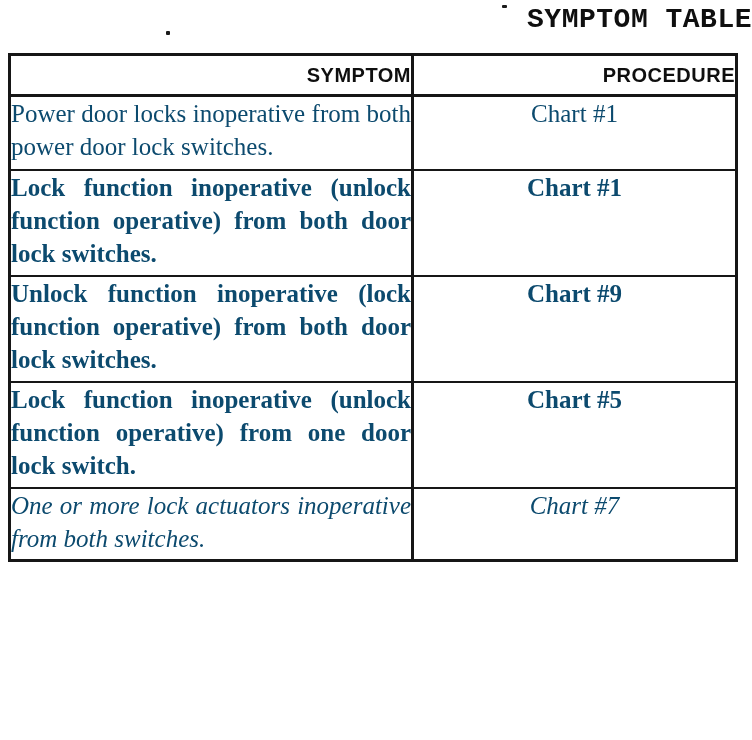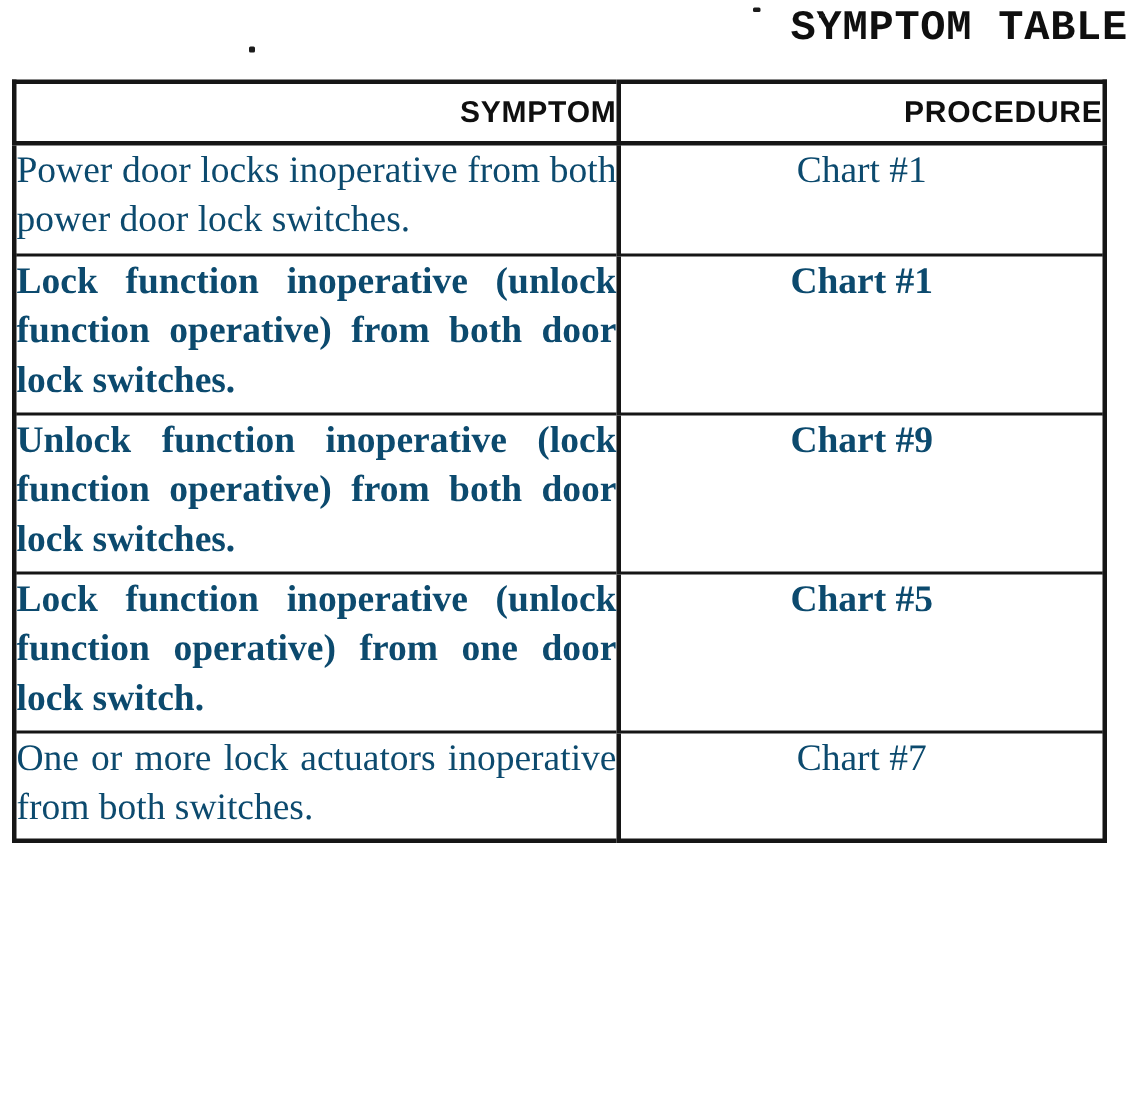--- a/index.html
+++ b/index.html
@@ -73,21 +73,21 @@
     padding: 5px 16px 0 12px;
     border-right: 3px solid #161616 !important;
   }
   td.procedure-cell {
     text-align: center;
     padding-top: 5px;
     margin-top: 28px;
   }
   tr.row-2line td { height: 72px; }
   tr.row-3line td { height: 104px; font-weight: bold; }
-  tr.row-last td  { height: 70px; }
+  tr.row-last td  { height: 70px; font-style: italic; }
   .speck {
     position: absolute;
     background: #1b1b1b;
     border-radius: 1px;
   }
   .speck-a { left: 166px; top: 31px; width: 4px; height: 4px; }
   .speck-b { left: 502px; top: 5px;  width: 5px; height: 3px; }
   .speck-c { left: 546px; top: 9px;  width: 4px; height: 3px; }
 </style>
 </head>

